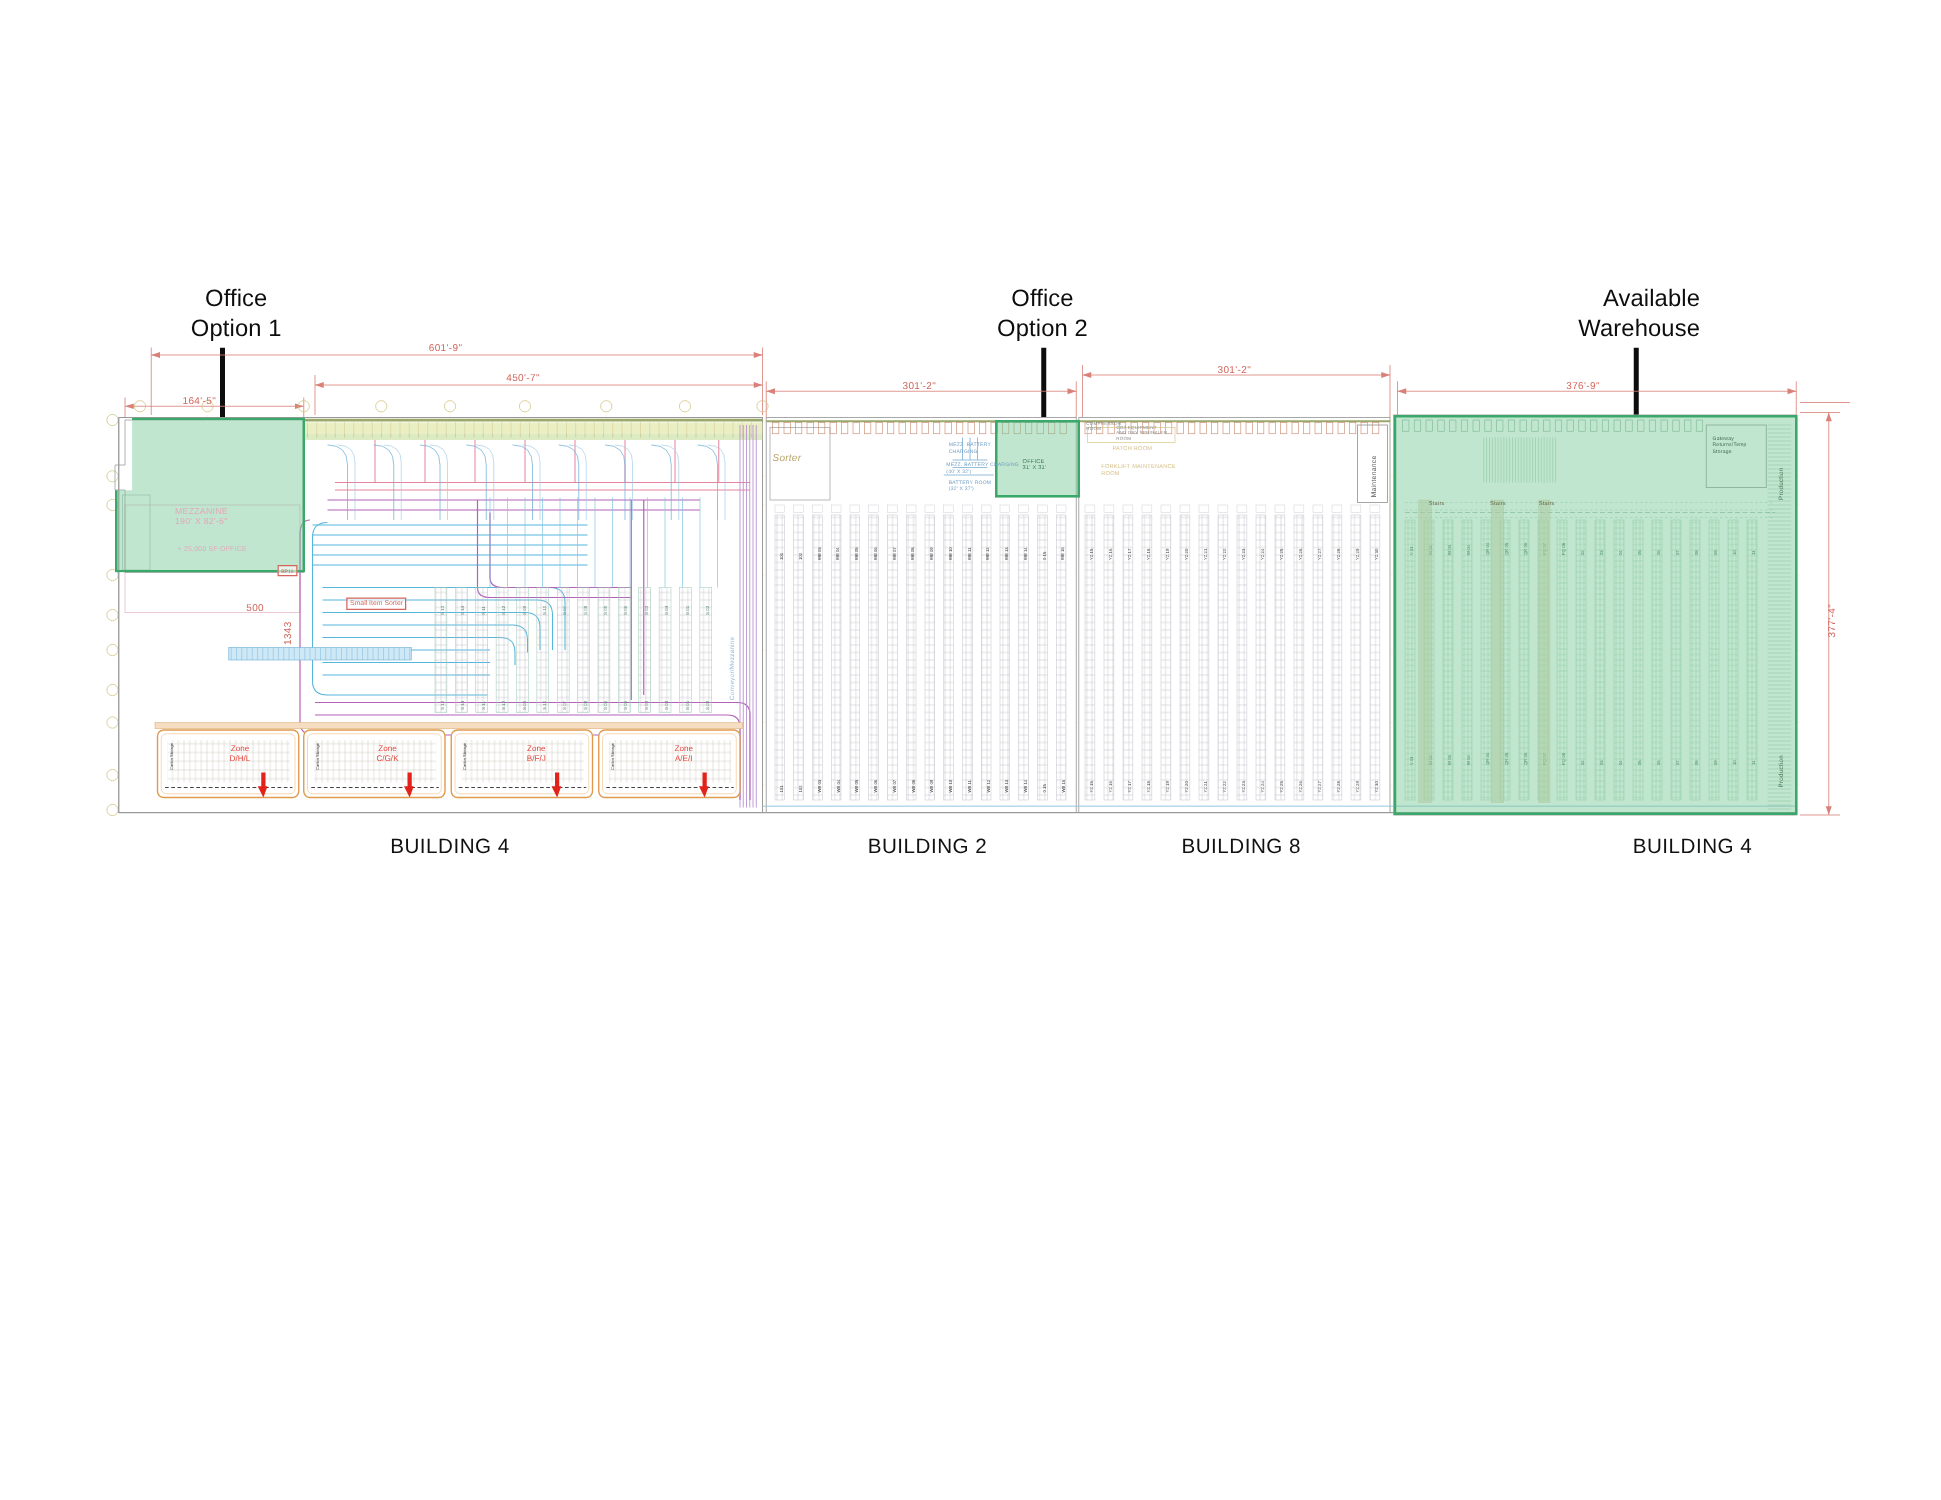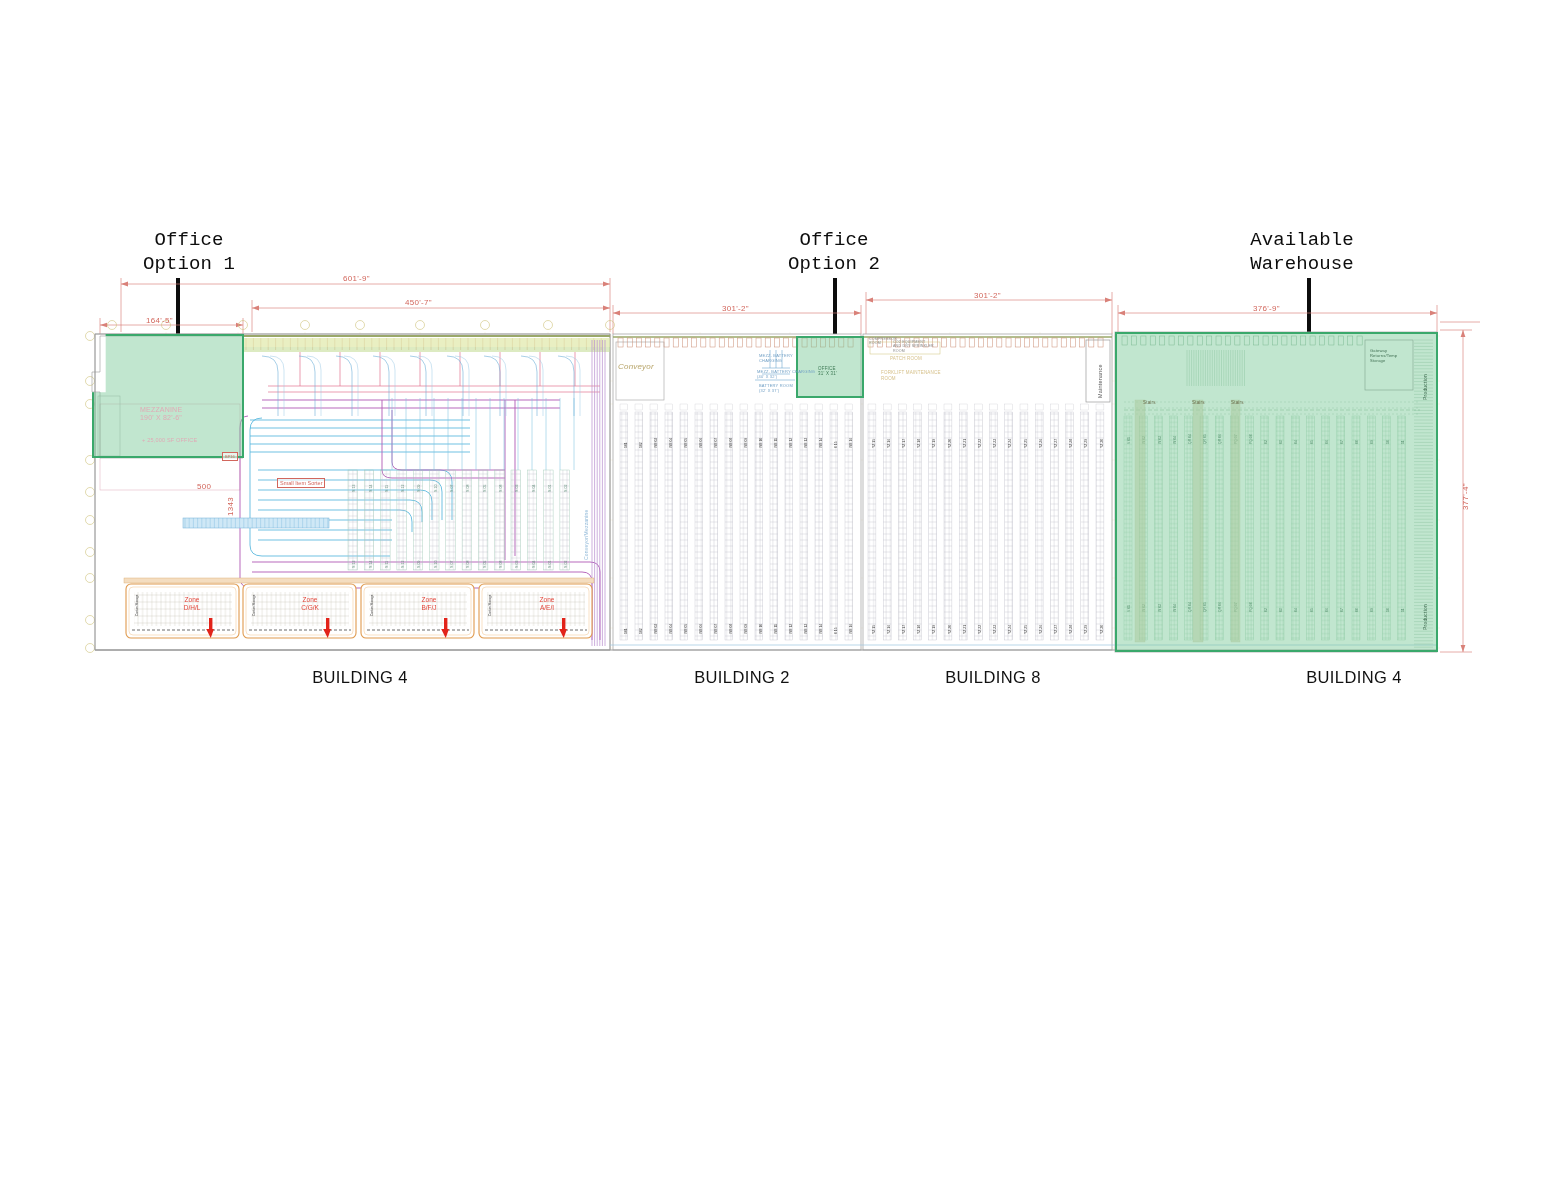--- a/index.html
+++ b/index.html
@@ -16,21 +16,21 @@
     overflow: hidden;
   }
 
   
   .callout {
     position: absolute;
     text-align: center;
     color: #0d0d0d;
     font-size: 19px;
     line-height: 1.28;
-    font-family: Liberation Mono, monospace;
+    font-family: Liberation Sans, sans-serif;
     letter-spacing: 0.1px;
     white-space: pre-line;
     user-select: none;
   }
   .callout-arrow { position: absolute; }
 
   
   .bldg-caption {
     position: absolute;
     font-size: 16.5px;
@@ -113,21 +113,21 @@
   <polygon points="12,86 3,62 21,62" fill="#0d0d0d"></polygon>
 </svg>
 
 <div class="callout" style="left:763px; top:228px; width:142px;">Office
 Option 2</div>
 <svg class="callout-arrow" style="left:823px; top:278px;" width="24" height="92" viewBox="0 0 24 92">
   <line x1="12" y1="0" x2="12" y2="68" stroke="#0d0d0d" stroke-width="4"></line>
   <polygon points="12,88 3,64 21,64" fill="#0d0d0d"></polygon>
 </svg>
 
-<div class="callout" style="left:1212px; top:228px; width:180px;">Available
+<div class="callout" style="left:1180px; top:228px; width:180px;text-align:right;">Available
 Warehouse</div>
 <svg class="callout-arrow" style="left:1297px; top:278px;" width="24" height="90" viewBox="0 0 24 90">
   <line x1="12" y1="0" x2="12" y2="66" stroke="#0d0d0d" stroke-width="4"></line>
   <polygon points="12,86 3,62 21,62" fill="#0d0d0d"></polygon>
 </svg>
 
 <div class="bldg-caption" style="left:285px; top:668px; width:150px;">BUILDING 4</div>
 <div class="bldg-caption" style="left:667px; top:668px; width:150px;text-align:center;">BUILDING 2</div>
 <div class="bldg-caption" style="left:918px; top:668px; width:150px;">BUILDING 8</div>
 <div class="bldg-caption" style="left:1279px; top:668px; width:150px;">BUILDING 4</div>
@@ -999,21 +999,21 @@
 <div class="dim" style="left:343px; top:274px;">601'-9"</div>
 <div class="dim" style="left:405px; top:298px;">450'-7"</div>
 <div class="dim" style="left:146px; top:316px;">164'-5"</div>
 <div class="dim" style="left:722px; top:304px;">301'-2"</div>
 <div class="dim" style="left:974px; top:291px;">301'-2"</div>
 <div class="dim" style="left:1253px; top:304px;">376'-9"</div>
 <div class="dim vert" style="left:1461px; top:510px;">377'-4"</div>
 <div class="dim" style="left:197px; top:482px;">500</div>
 <div class="dim vert" style="left:226px; top:516px;">1343</div>
 
-<div class="plan-label" style="left:618px; top:362px; color:#b8a56a; font-size:8px; font-style:italic;">Conveyor</div>
+<div class="plan-label" style="left:618px; top:362px; color:#b8a56a; font-size:8px; font-style:italic;">Sorter</div>
 
 <div class="plan-label vert" style="left:1097px; top:398px; color:#555; font-size:5.5px;">Maintenance</div>
 
 <div class="plan-label vert" style="left:1422px; top:400px; color:#3d6b4f; font-size:5px;">Production</div>
 <div class="plan-label vert" style="left:1422px; top:630px; color:#3d6b4f; font-size:5px;">Production</div>
 
 <div class="plan-label" style="left:140px; top:406px; color:#e0aab6; font-size:7px; line-height:1.2; white-space:pre-line;">MEZZANINE
 190' X 82'-6"</div>
 <div class="plan-label" style="left:142px; top:437px; color:#e0aab6; font-size:5.5px;">+ 25,000 SF OFFICE</div>
 

